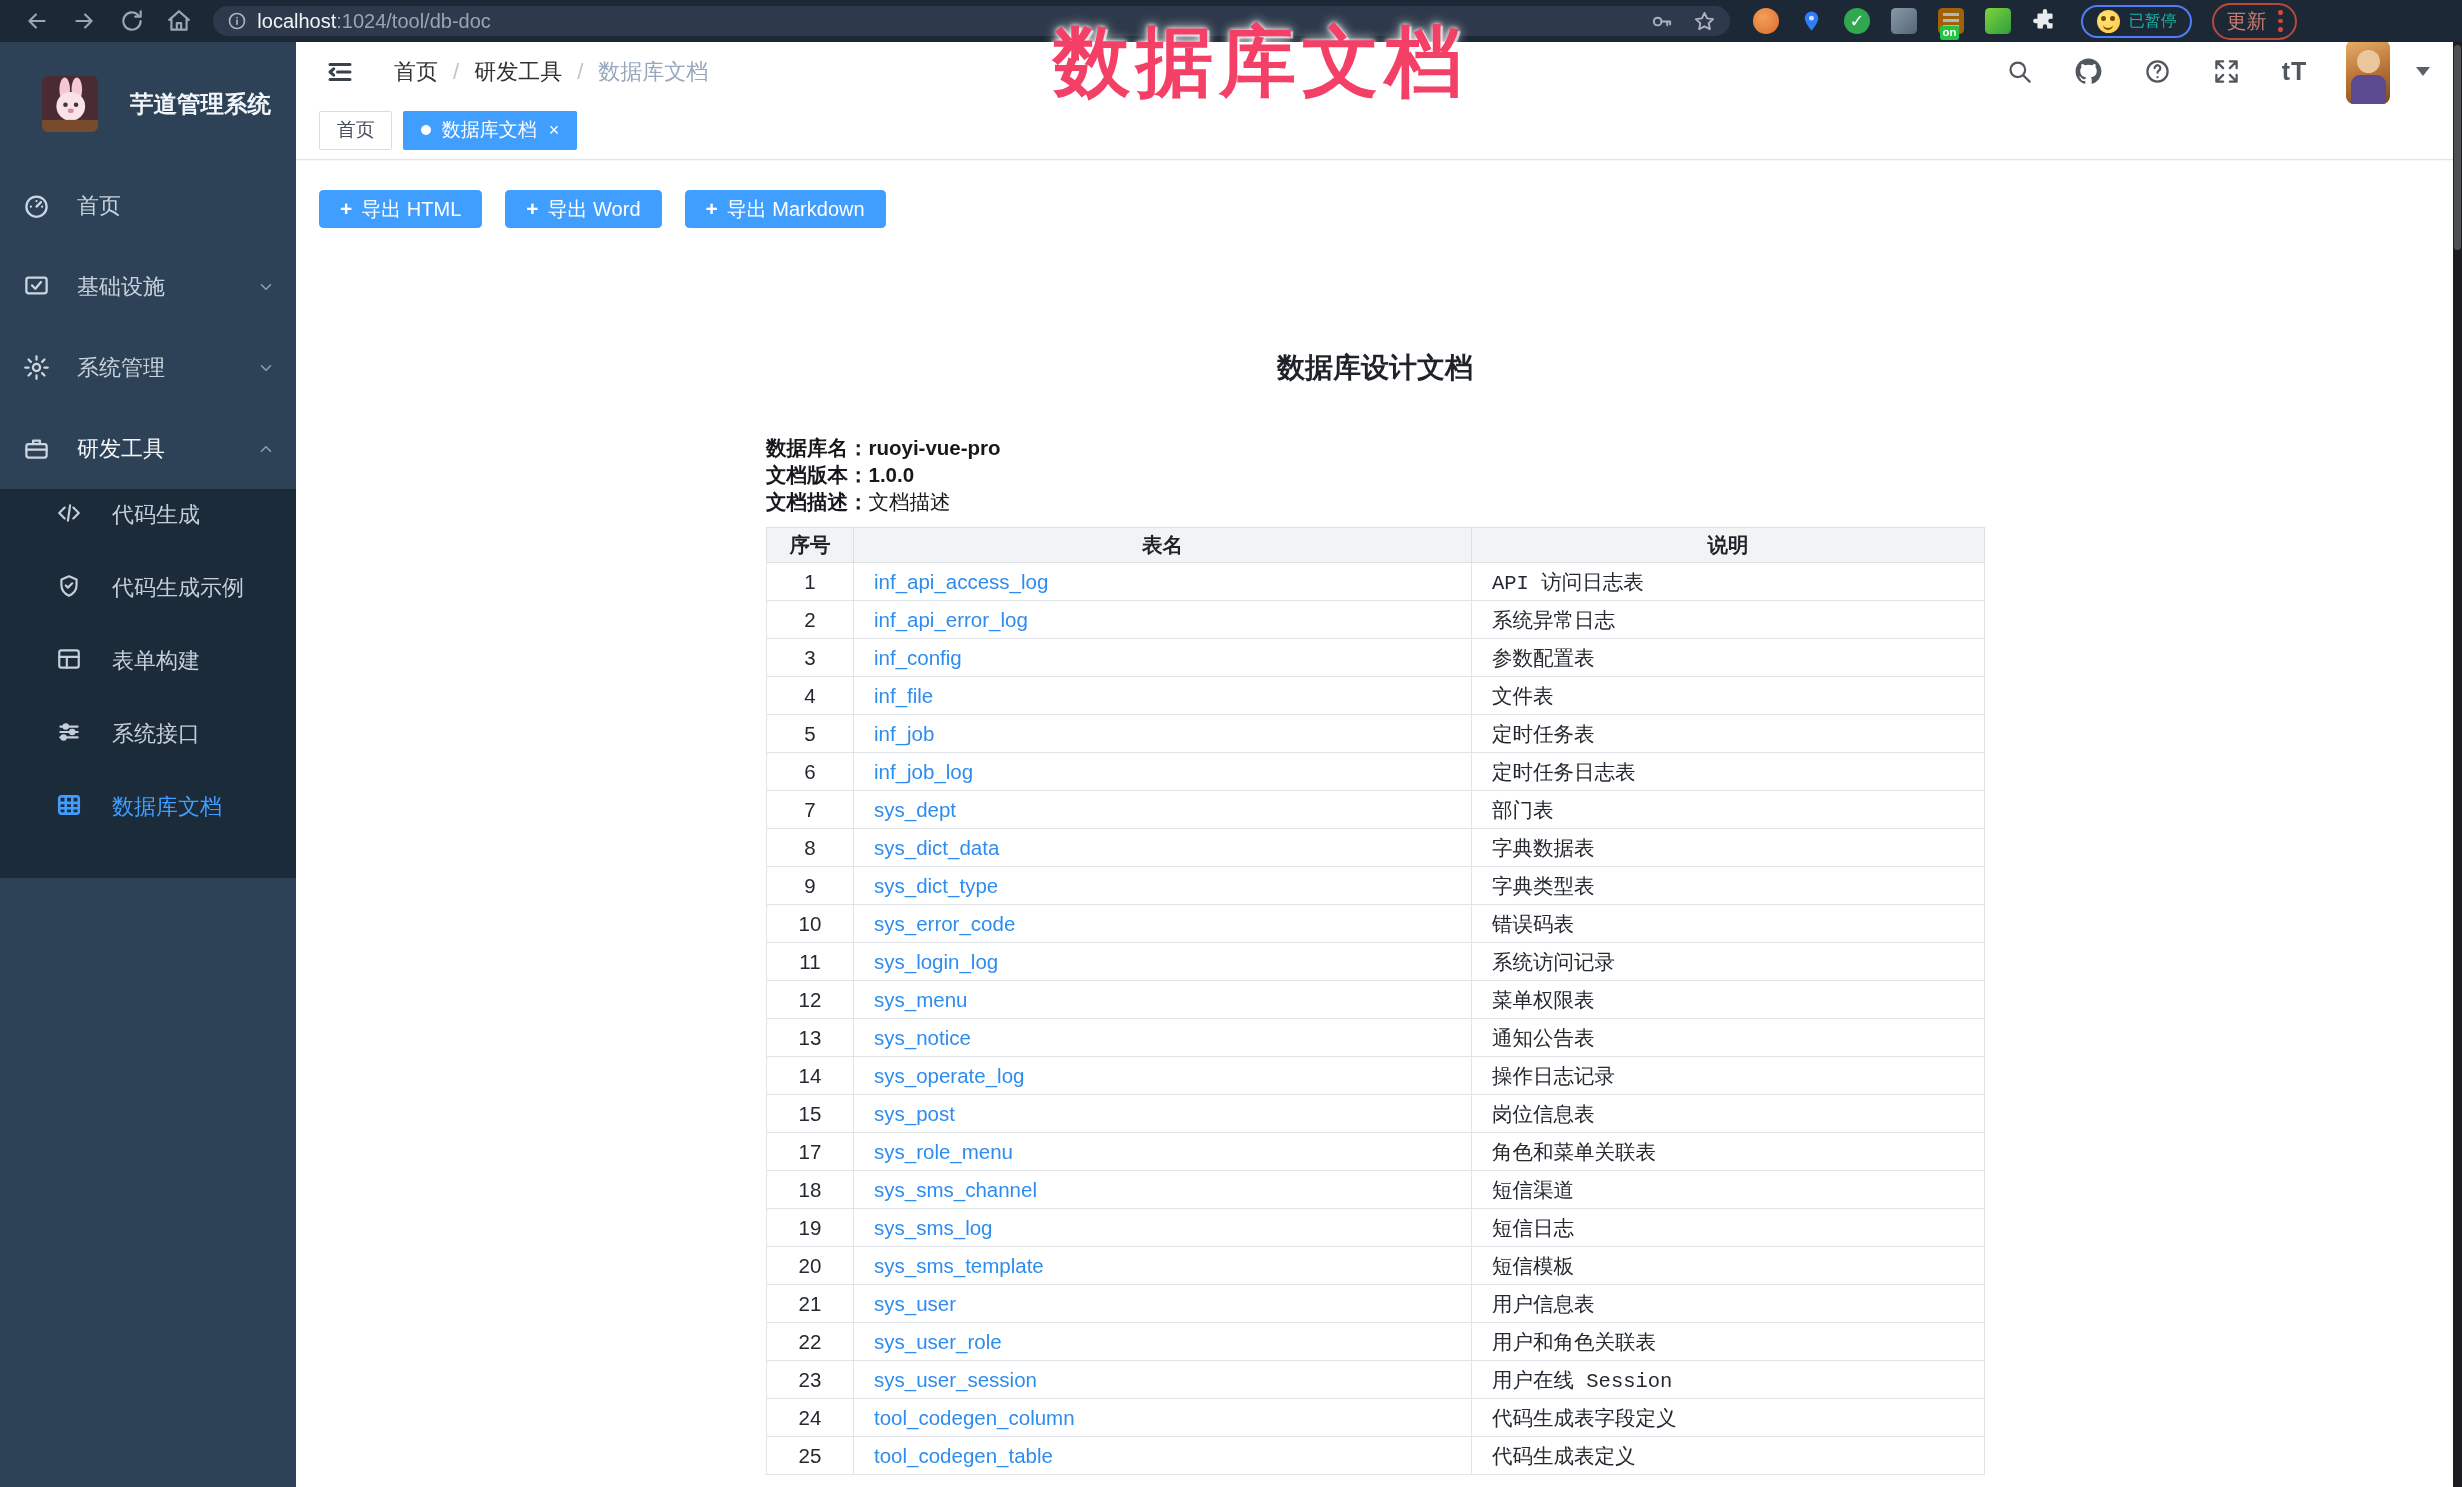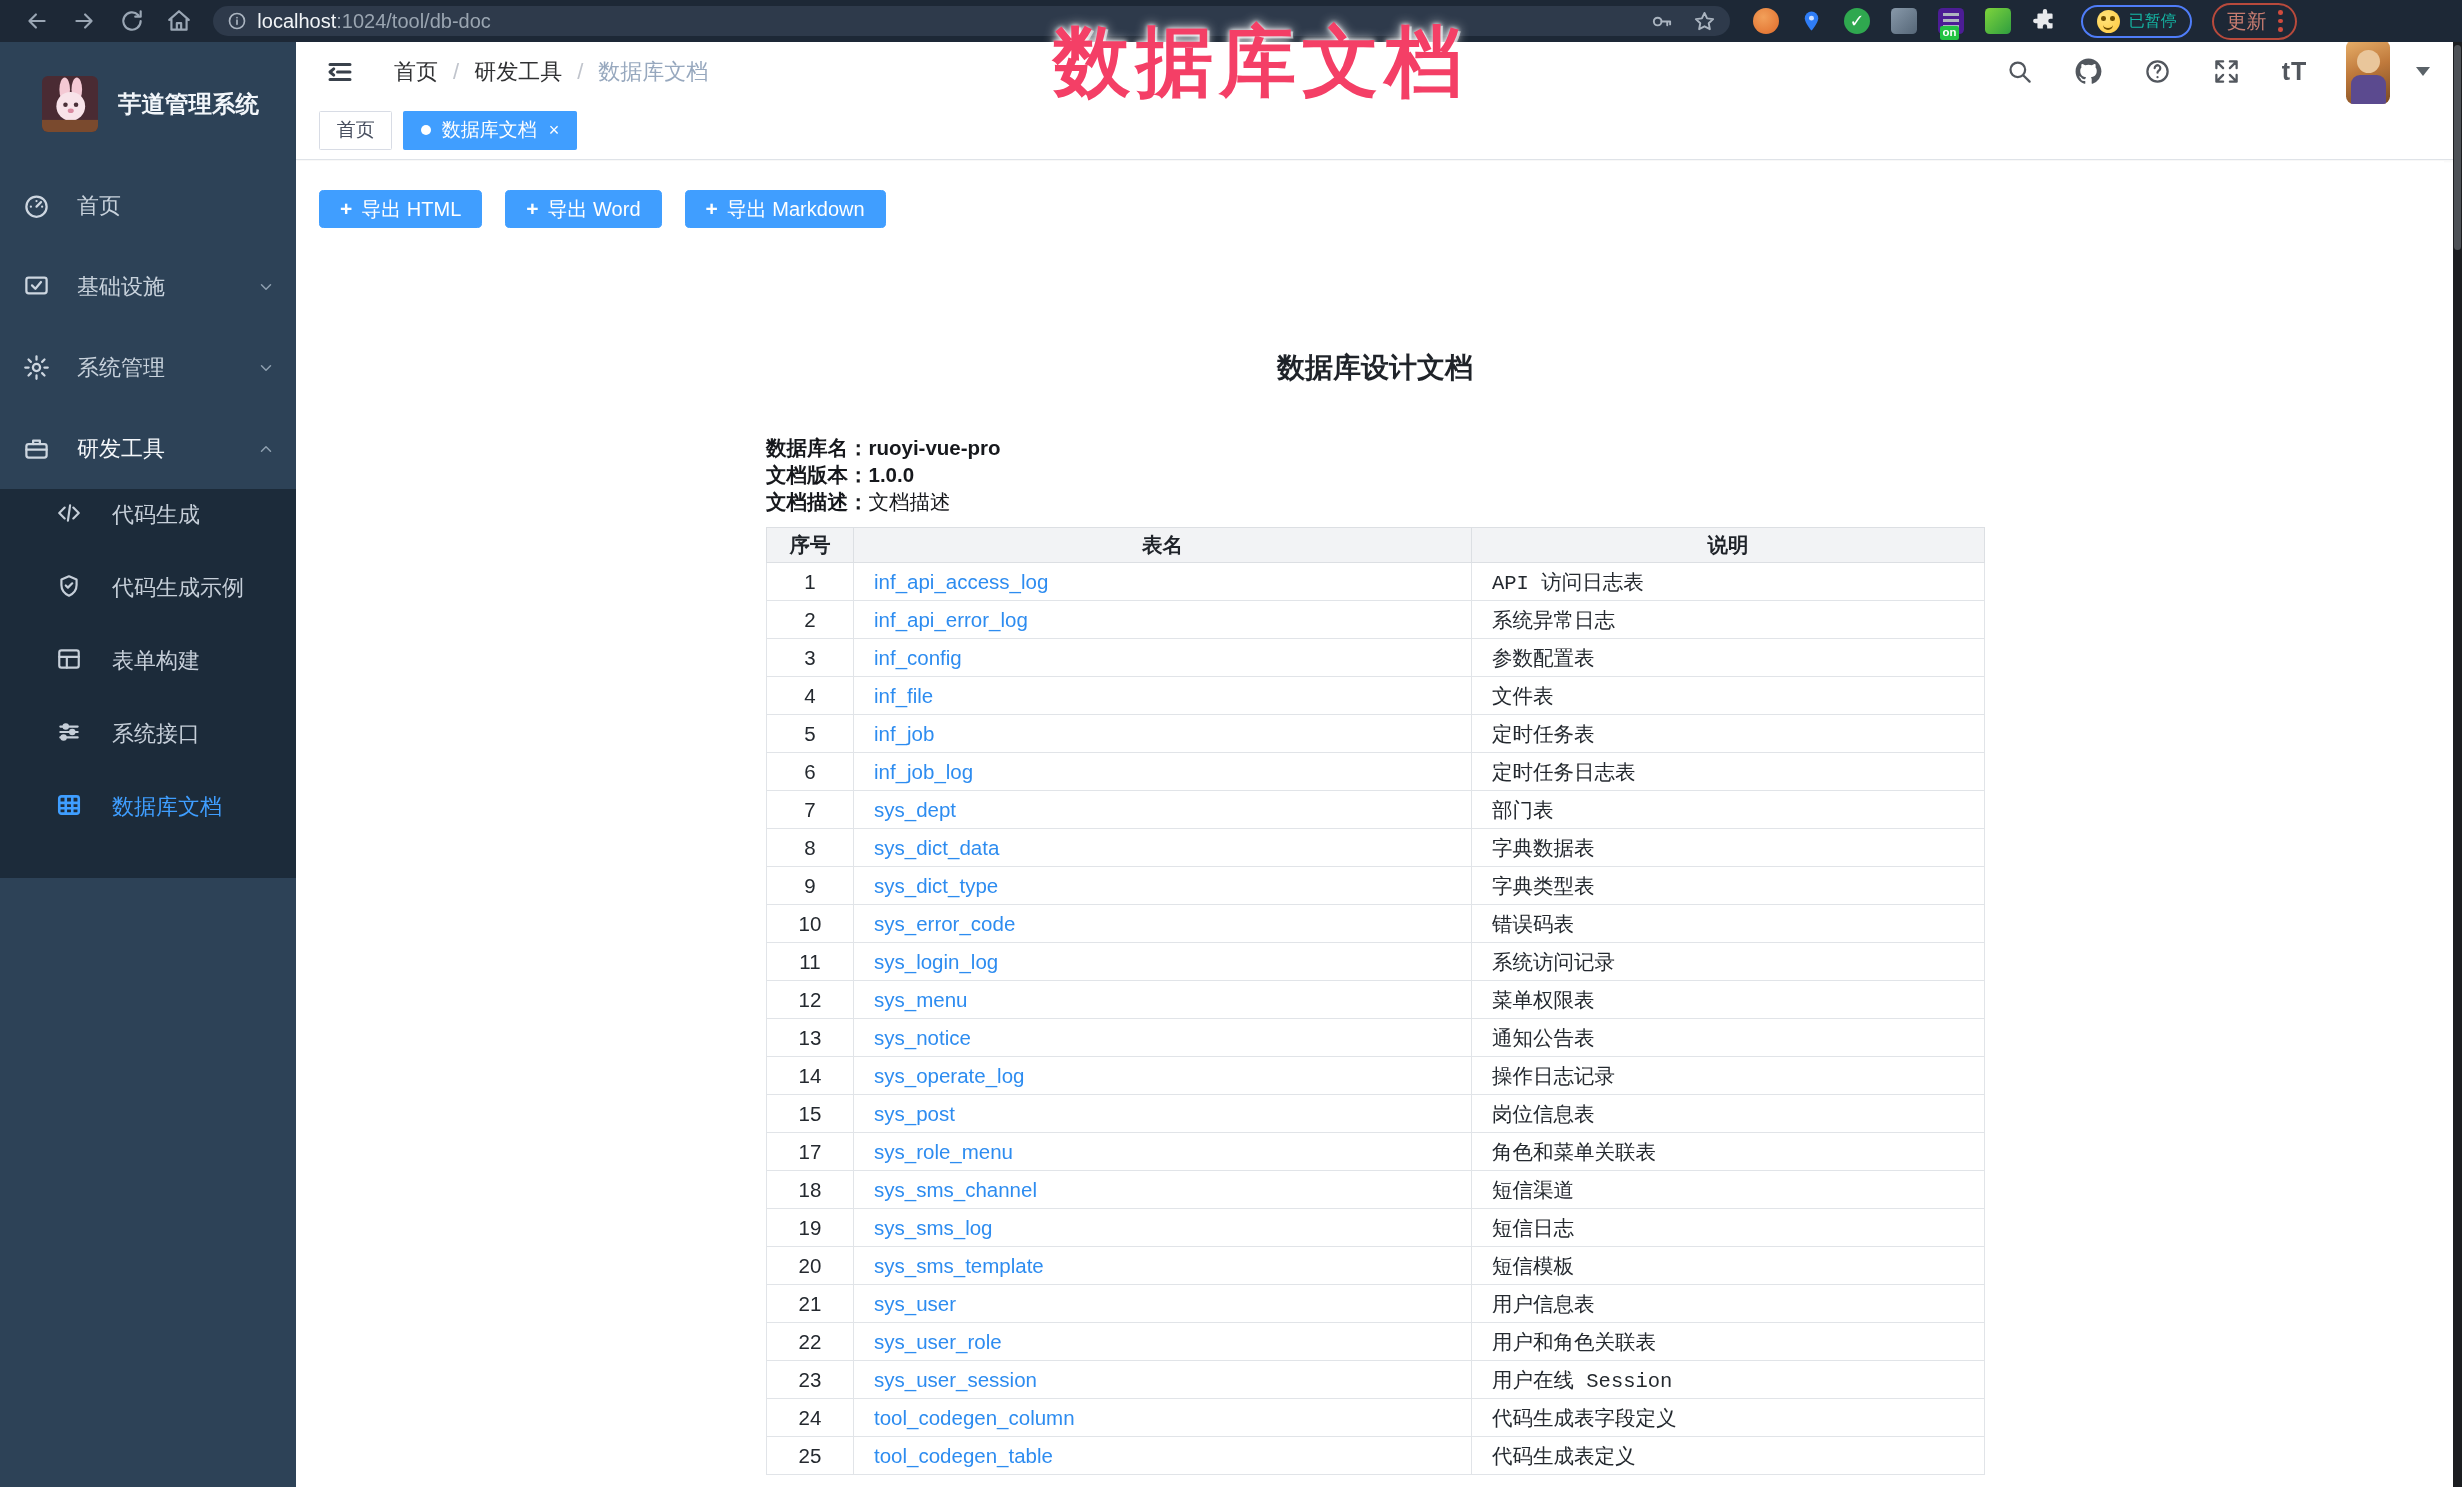--- a/index.html
+++ b/index.html
@@ -37,21 +37,21 @@
   .kebab{ display:flex; flex-direction:column; gap:3.8px; margin-left:12px; }
   .kebab i{ width:4.6px; height:4.6px; border-radius:50%; background:#d14b3d; }
 
   
   .watermark{ position:absolute; left:1053px; top:10.6px; z-index:60; font-size:77px; font-weight:800;
     color:#f43f66; letter-spacing:6px; white-space:nowrap;
     text-shadow:0 0 4.6px #fff, 0 0 12px rgba(255,255,255,.95), 2.3px 2.3px 0 rgba(255,255,255,.55); }
 
   
   .sidebar{ position:absolute; top:42px; left:0; width:296px; height:1445px; background:#2d4257; }
-  .brand{ height:123px; display:flex; align-items:center; padding-left:42px; gap:20px; }
+  .brand{ height:123px; display:flex; align-items:center; padding-left:42px; gap:32px; }
   .brand .logo{ width:56px; height:56px; border-radius:6px; overflow:hidden; flex:0 0 auto; }
   .brand-title{ color:#f2f6fa; font-size:23.5px; font-weight:bold; white-space:nowrap; }
   .menu-item{ height:81px; display:flex; align-items:center; padding:0 21px 0 23px;
     color:#c8d2dc; cursor:pointer; }
   .menu-item .m-ic{ width:27px; height:27px; color:#cdd6e0; flex:0 0 auto; }
   .menu-item .m-label{ margin-left:27px; font-size:22px; }
   .menu-item .chev{ margin-left:auto; width:18px; height:18px; color:#8fa0b0; }
   .menu-item.expanded{ color:#f4f7fa; }
   .submenu{ background:#1c2b3a; padding:10.6px 0 13.7px; }
   .sub-item{ height:73px; display:flex; align-items:flex-start; padding-left:56px; color:#c6cfd9; cursor:pointer; }
@@ -114,21 +114,21 @@
   
   .scrollbar{ position:absolute; top:42px; right:0; width:9px; height:1445px; background:#1b1d20; z-index:40; }
   .scroll-thumb{ position:absolute; top:3px; left:0.8px; width:7.6px; height:205px; background:#4d5156; border-radius:3.8px; }
 
   
   .ext-orange{ background:radial-gradient(circle at 40% 35%, #f2a05a, #df6b2a); }
   .ext-pin{ width:23px; height:26px; }
   .ext-green{ background:#2fa84f; display:flex; align-items:center; justify-content:center;
     color:#fff; font-size:18px; font-weight:bold; border-radius:50%; }
   .ext-grid{ background:linear-gradient(135deg,#89a,#567); }
-  .ext-dark{ background:#4c1d95; }
+  .ext-dark{ background:#a16207; }
   .ext-dark:before{ content:""; position:absolute; left:4.6px; top:5.3px; width:16.7px; height:3px; background:#aeb6bf;
     box-shadow:0 6px 0 #aeb6bf, 0 12px 0 #aeb6bf; }
   .ext-leaf{ background:linear-gradient(135deg,#7ed43c,#2f9e3f); }
   .ext-puzzle{ color:#e8eaed; width:26px; height:26px; }
 </style>
 </head>
 <body>
 
 <div class="browser-bar">
   <span class="nav-ic">

